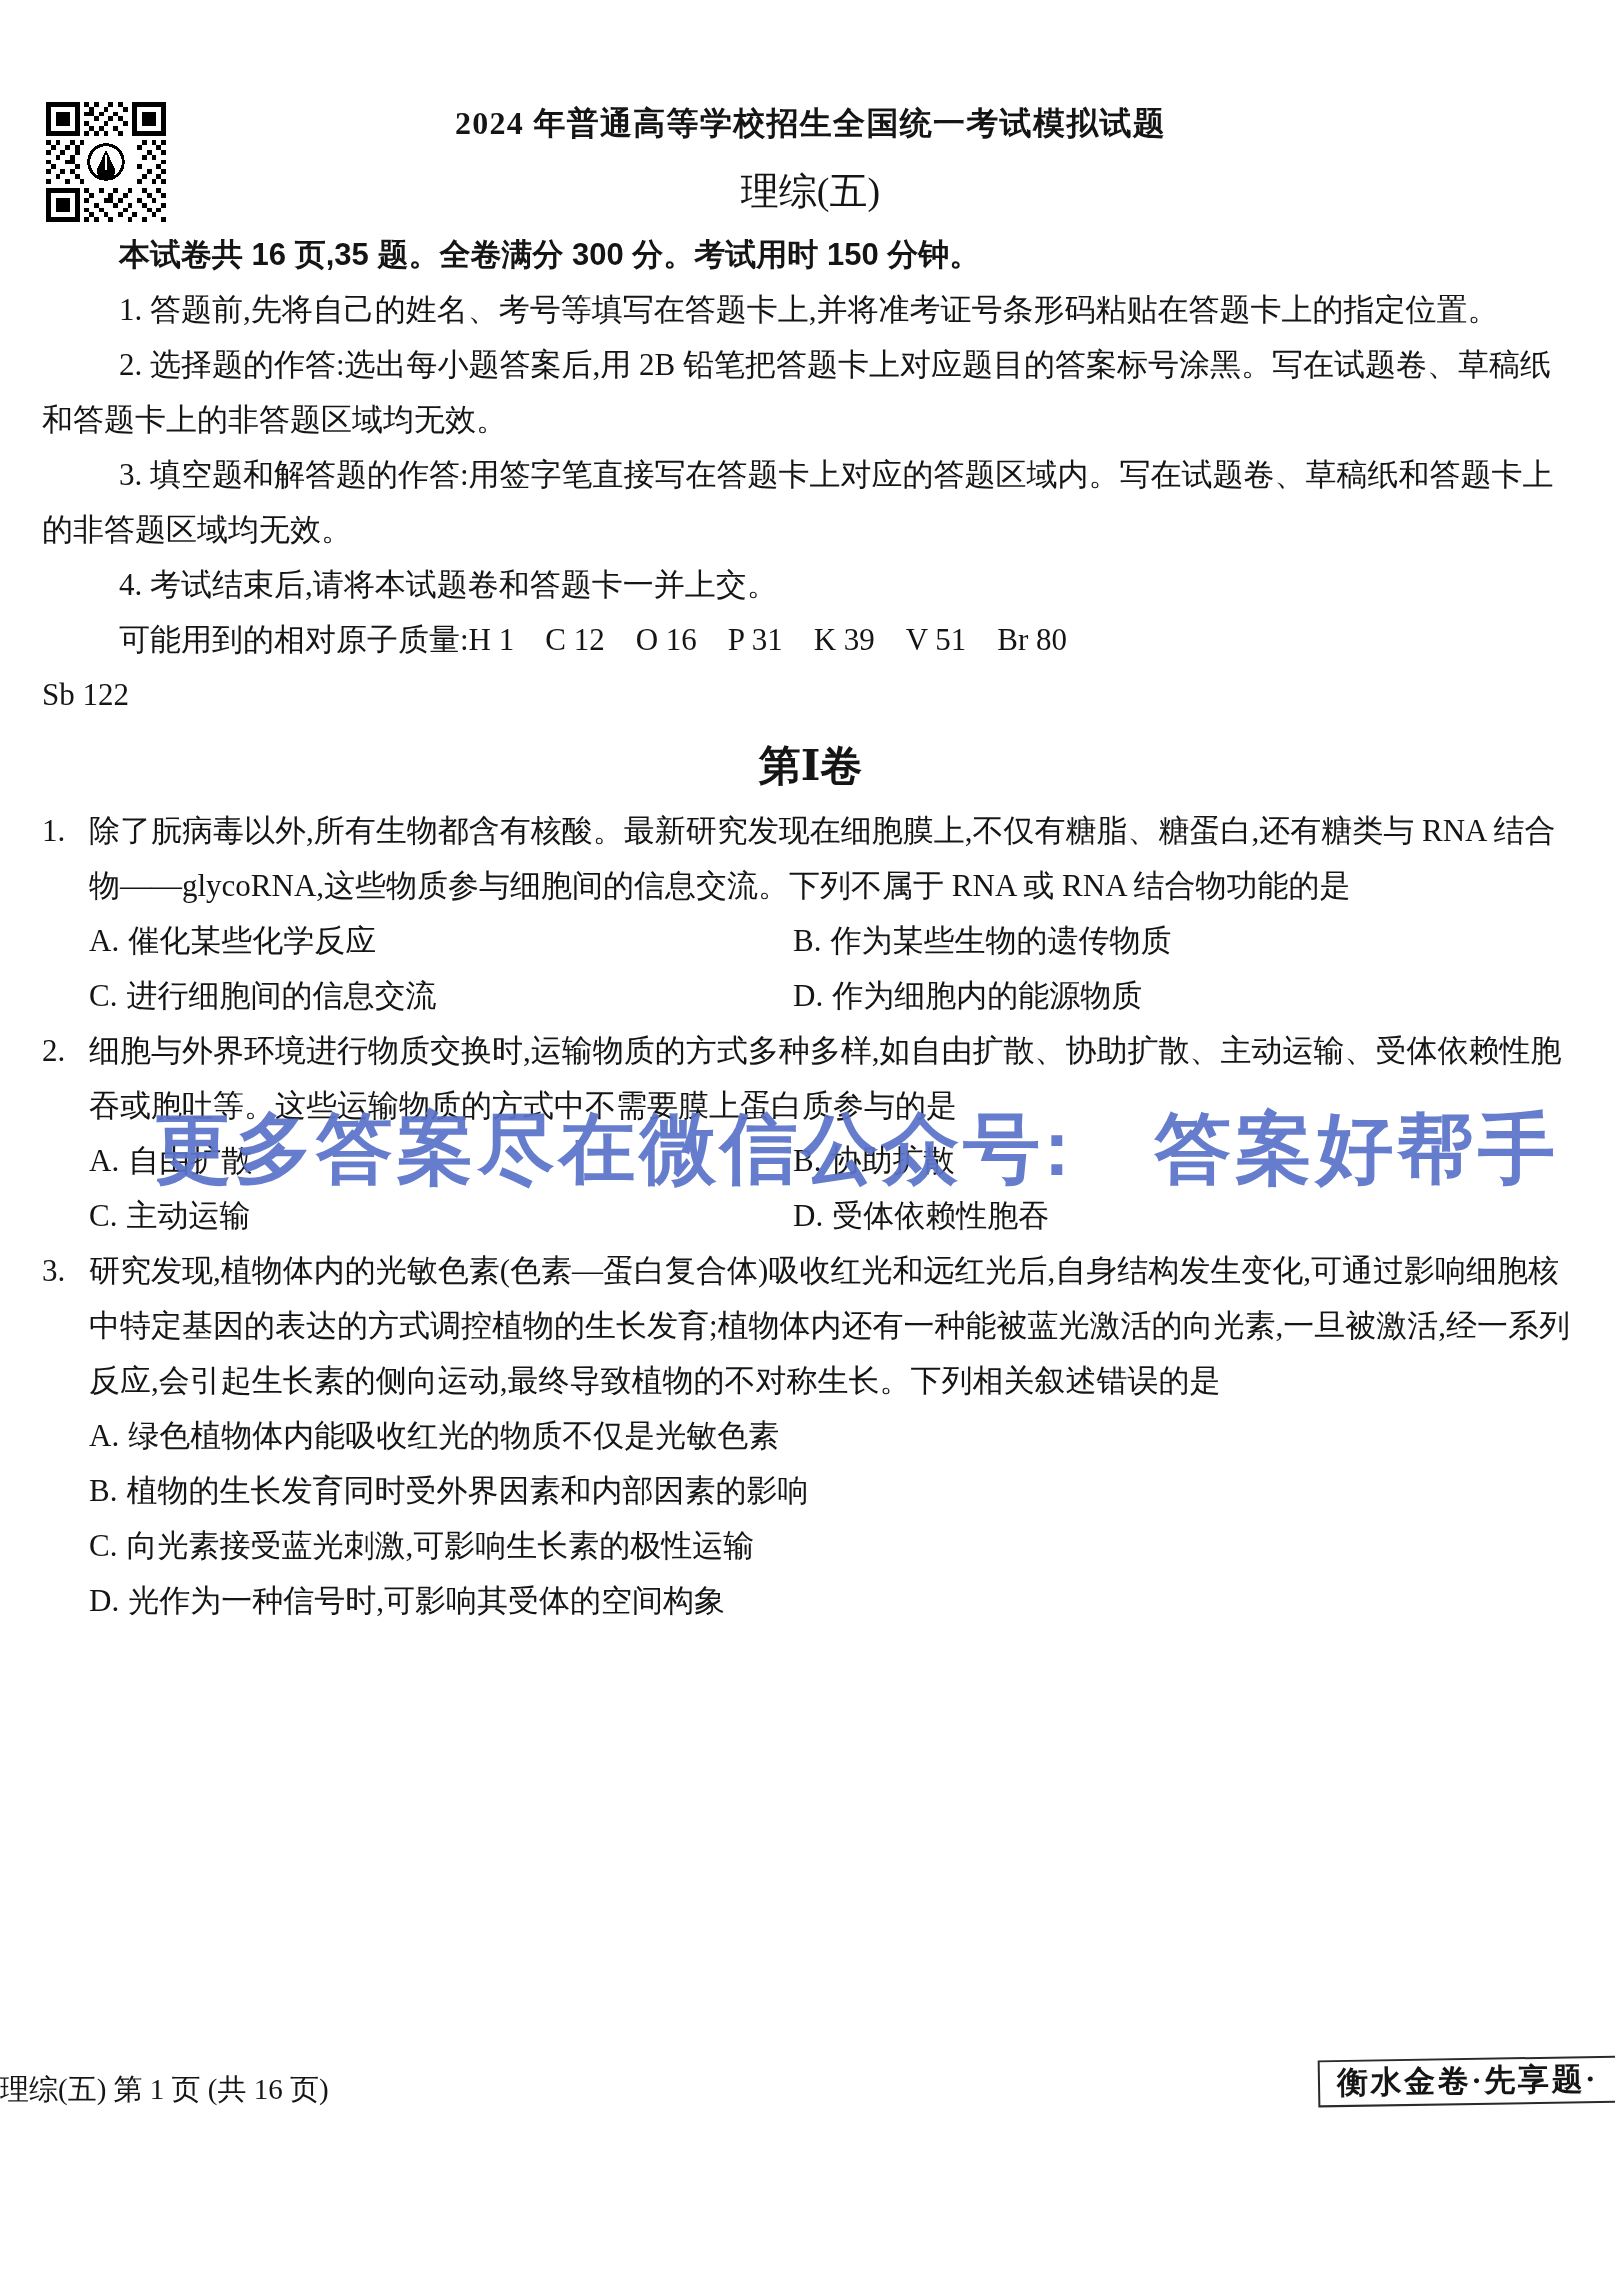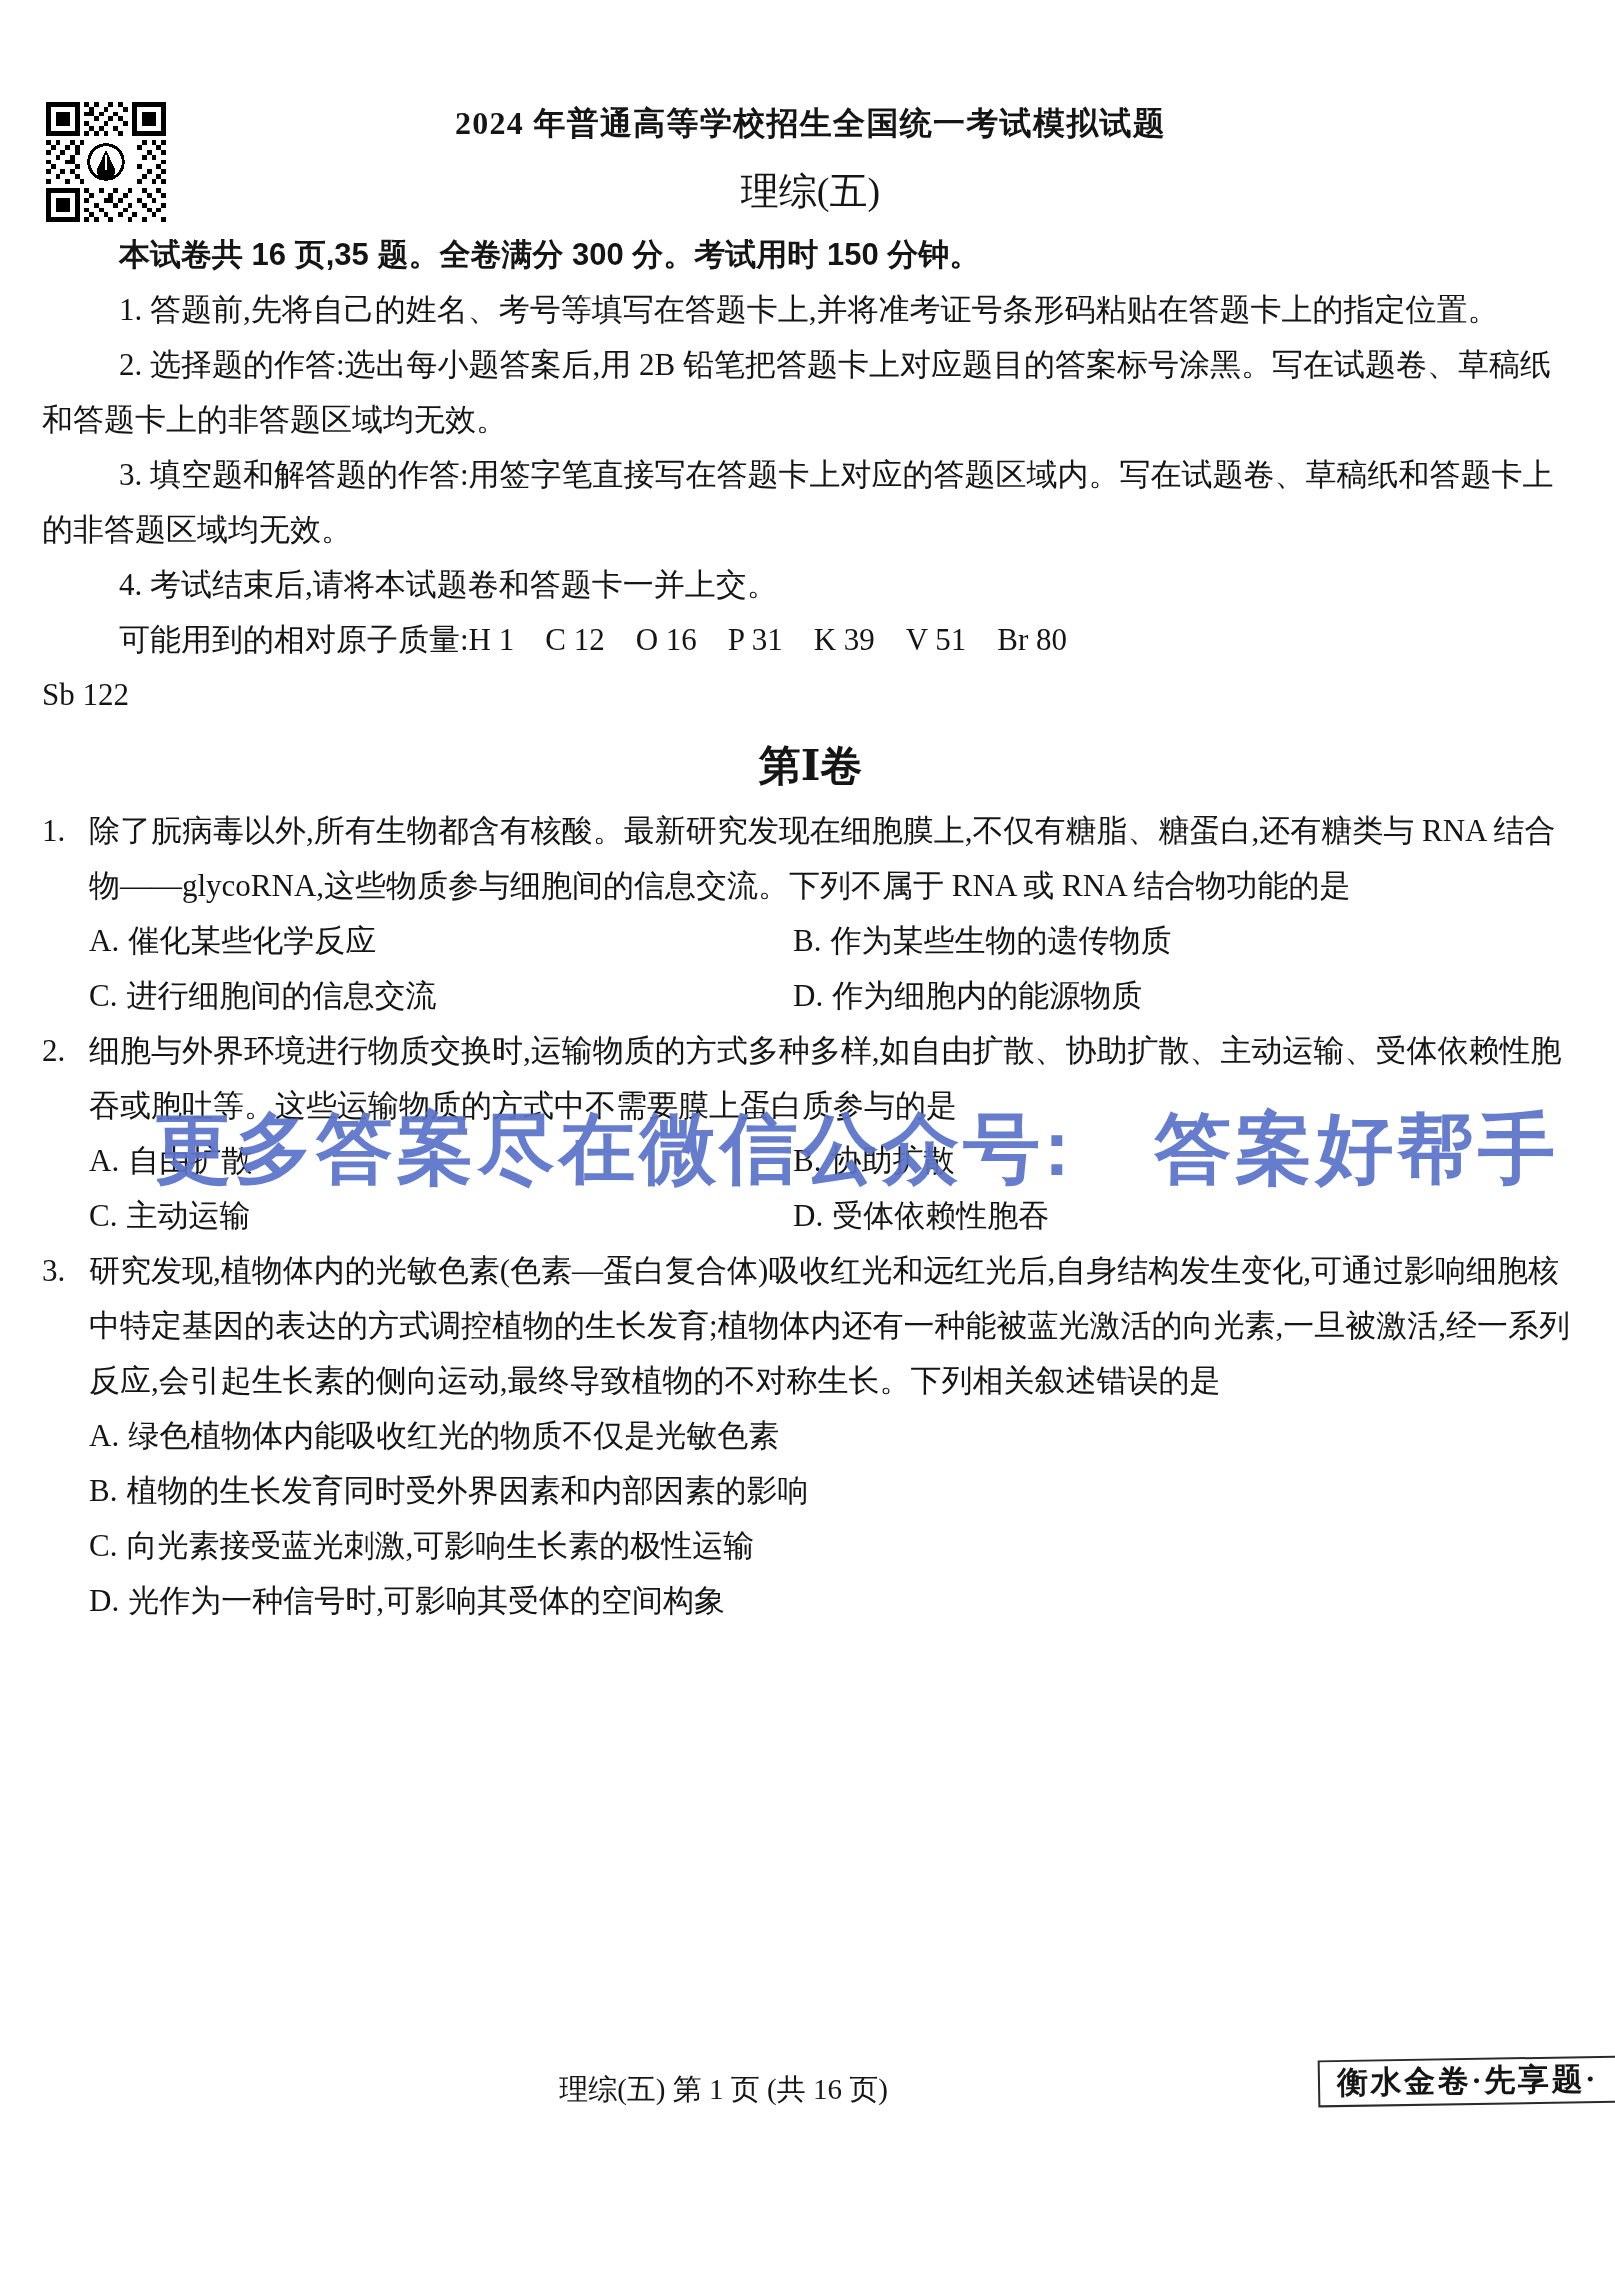--- a/index.html
+++ b/index.html
@@ -27,21 +27,21 @@
   .option{white-space:nowrap}
   .opt-label{margin-right:9px}
   .watermark{
     position:absolute;left:154px;top:1099px;white-space:nowrap;
     font-family:"Liberation Sans","DejaVu Sans",sans-serif;font-weight:800;
     font-size:77px;line-height:81px;letter-spacing:3.9px;color:#5b73c9;opacity:.93;margin-top:9px;
   }
   .qr{position:absolute;left:46px;top:102px;width:120px;height:120px}
   .footer-page{
     position:absolute;left:0;top:2070px;width:100%;box-sizing:border-box;
-    padding-right:169px;text-align:center;font-size:29px;line-height:39px;
+    padding-right:169px;font-size:29px;line-height:39px;
   }
   .brand{
     position:absolute;left:1318px;right:-6.5px;top:2058px;height:43px;overflow:hidden;
     border:2px solid #2a2a2a;transform:rotate(-0.9deg);
     font-weight:700;font-size:31px;line-height:42px;padding-left:17px;letter-spacing:2.6px;white-space:nowrap;
   }
 </style>
 </head>
 <body>
 

